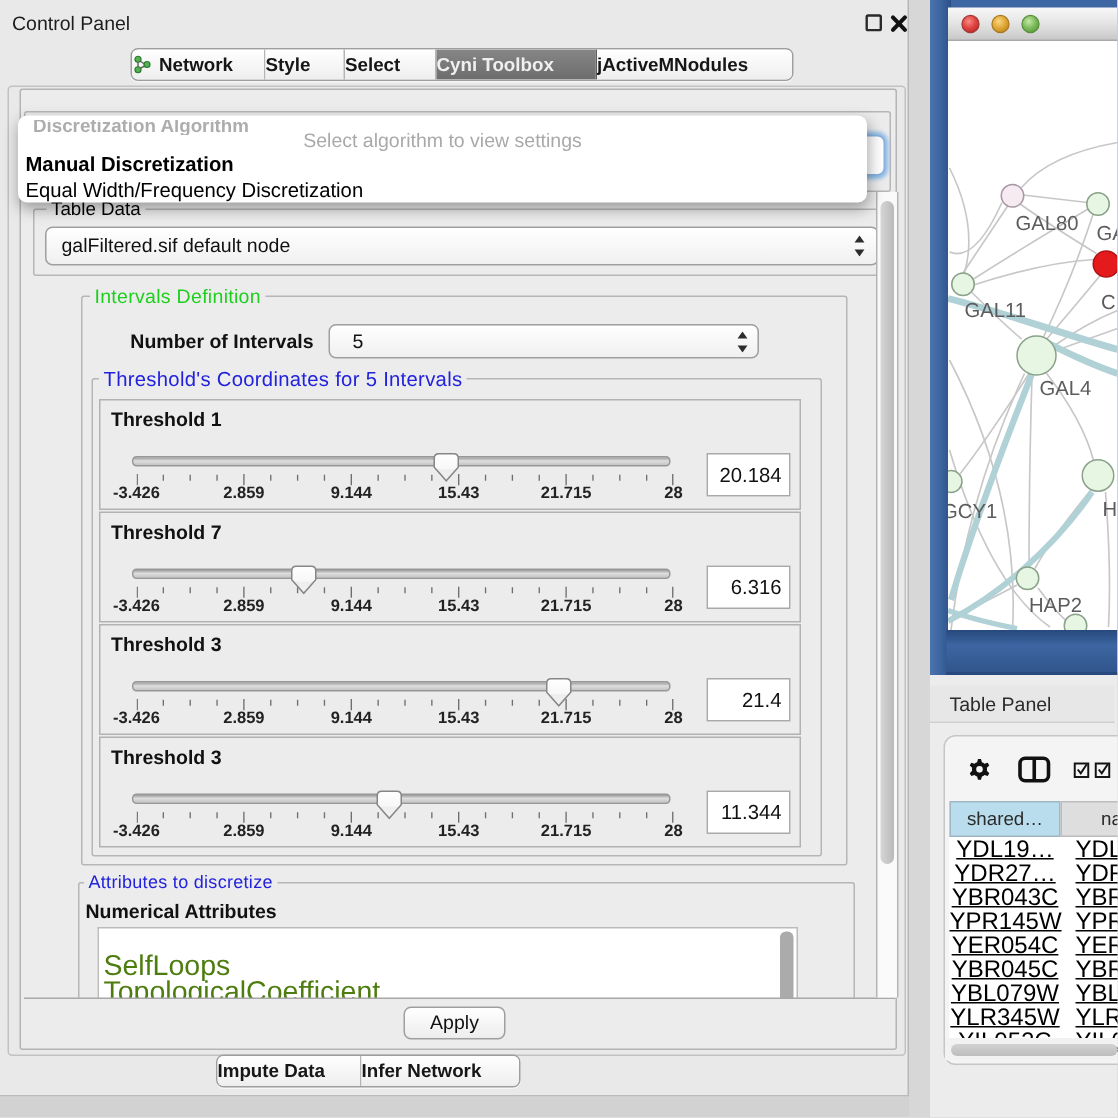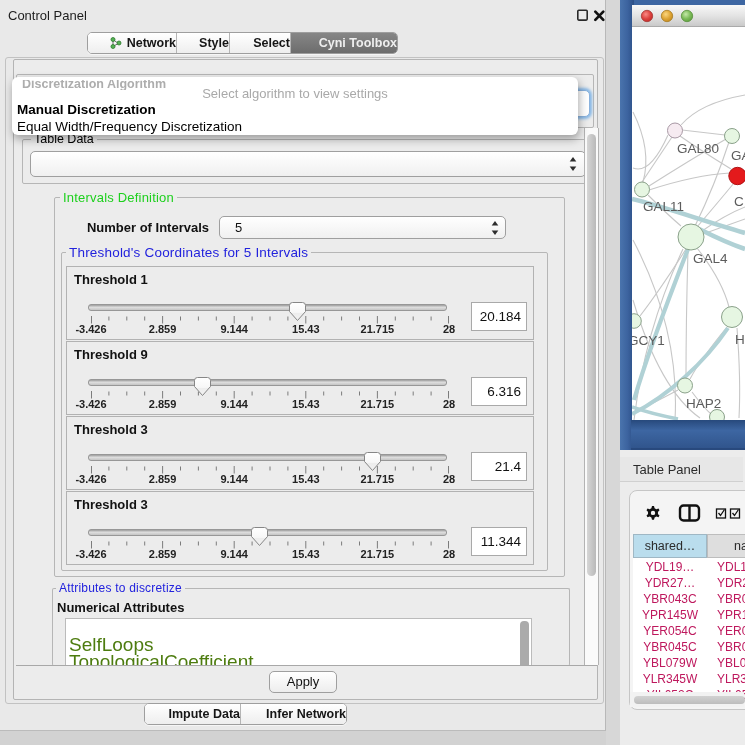--- a/index.html
+++ b/index.html
@@ -1,35 +1,35 @@
 <!DOCTYPE html>
 <html><head>
 <meta charset="utf-8">
 <style>
 html,body{margin:0;padding:0;}
 body{width:745px;height:745px;overflow:hidden;position:relative;background:#d2d2d2;
  font-family:"Liberation Sans", sans-serif;-webkit-font-smoothing:antialiased;}
 .abs{position:absolute;}
 .seg{position:absolute;display:flex;height:20px;background:#fdfdfd;border:1px solid #9e9e9e;border-radius:5px;overflow:hidden;
  box-shadow:0 1px 0 rgba(255,255,255,.6);}
-.seg .s{display:flex;align-items:center;justify-content:flex-end;font-size:12.5px;font-weight:bold;color:#161616;
+.seg .s{display:flex;align-items:center;justify-content:flex-start;font-size:12.5px;font-weight:bold;color:#161616;
  border-right:1px solid #b5b5b5;background:linear-gradient(#ffffff,#eeeeee);}
 .seg .s:last-child{border-right:none;}
 .seg .sel{background:linear-gradient(#868686,#6d6d6d);color:#efefef;border-right-color:#5f5f5f;}
 .gbox{position:absolute;border:1px solid #b6b6b6;border-radius:2px;}
 .gtitle{position:absolute;top:-8px;font-size:12.5px;background:#ececec;padding:0 3px;white-space:nowrap;}
 .tpanel{position:absolute;left:66px;width:466px;height:72px;background:#ececec;border:1px solid #b2b2b2;}
 .ttitle{position:absolute;left:7px;top:5px;font-size:13px;font-weight:bold;color:#111;}
 .track{position:absolute;left:21px;top:37px;width:357px;height:5px;border:1px solid #979797;border-radius:3px;
  background:linear-gradient(#9b9b9b,#dedede 45%,#c4c4c4);}
 .vbox{position:absolute;left:404px;top:35px;width:49px;height:27px;background:#fff;border:1px solid #a9a9a9;
  font-size:13.5px;color:#111;text-align:right;line-height:27px;padding-right:5px;}
 .tl{position:absolute;top:56px;width:70px;text-align:center;font-size:11px;font-weight:bold;color:#222;}
 .thumb{position:absolute;top:34px;width:19px;height:21px;}
-.row{height:16px;line-height:16px;font-size:12px;color:#be185d;white-space:nowrap;}
+.row{height:16px;line-height:16px;font-size:16px;color:#000000;white-space:nowrap;text-decoration:underline;}
 </style>
 </head>
 <body>
 
 <div class="abs" style="left:0;top:0;width:605px;height:730px;background:#e9e9e9;border-right:1px solid #b8b8b8;border-bottom:1px solid #bbb;"></div>
 <div class="abs" style="left:8px;top:8px;font-size:13px;color:#1d1d1d;">Control Panel</div>
 <svg class="abs" style="left:575px;top:8px;" width="32" height="15">
  <rect x="2.8" y="2.3" width="9.4" height="9.8" rx="1" fill="none" stroke="#2a2a2a" stroke-width="1.6"></rect>
  <path d="M20.3 3.6 L28.3 11.9 M28.3 3.6 L20.3 11.9" stroke="#111" stroke-width="2.7" stroke-linecap="round"></path>
 </svg>
@@ -38,33 +38,35 @@
  <div class="s" style="width:88px;">
   <svg width="14" height="14" viewBox="0 0 14 14" style="margin-right:4px;">
    <path d="M4 3.5 L4 10.5 M4.5 4 L9.5 7.5 M4.5 10 L9.5 7.5" stroke="#6a6a6a" stroke-width="1"></path>
    <circle cx="4" cy="3.5" r="2" fill="#55b055" stroke="#2c7a2c" stroke-width="0.8"></circle>
    <circle cx="4" cy="10.5" r="2" fill="#55b055" stroke="#2c7a2c" stroke-width="0.8"></circle>
    <circle cx="10" cy="7" r="2" fill="#55b055" stroke="#2c7a2c" stroke-width="0.8"></circle>
   </svg>Network</div>
  <div class="s" style="width:52px;">Style</div>
  <div class="s" style="width:60px;">Select</div>
  <div class="s sel" style="width:106px;">Cyni Toolbox</div>
+ <div class="s" style="width:130px;">jActiveMNodules</div>
 </div>
 
 <div class="abs" style="left:5px;top:57px;width:597px;height:645px;border:1px solid #c2c2c2;border-radius:3px;"></div>
 
 <div class="abs" style="left:13px;top:59px;width:583px;height:639px;background:#ececec;border:1px solid #b4b4b4;border-radius:2px;"></div>
 
 <div class="gbox" style="left:16px;top:74px;width:576px;height:52px;"></div>
 <div class="abs" style="left:28px;top:90px;width:560px;height:25px;background:#fff;border:1px solid #8ab2dd;border-radius:5px;box-shadow:0 0 3px 2px #86b7e6;"></div>
 
 <div class="gbox" style="left:22px;top:139px;width:570px;height:43px;">
  <span class="gtitle" style="left:8px;">Table Data</span>
 </div>
 <div class="abs" style="left:30px;top:151px;width:554px;height:24px;background:linear-gradient(#ffffff,#f0f0f0);border:1px solid #9f9f9f;border-radius:5px;">
+ <div class="abs" style="left:10px;top:0;line-height:24px;font-size:13px;color:#111;">galFiltered.sif default node</div>
  <svg class="abs" style="right:8px;top:5px;" width="8" height="14">
   <path d="M4 0 L7.3 4.6 L0.7 4.6 Z" fill="#2d2d2d"></path>
   <path d="M4 14 L7.3 9.4 L0.7 9.4 Z" fill="#2d2d2d"></path>
  </svg>
 </div>
 
 <div class="gbox" style="left:54px;top:197px;width:509px;height:378px;">
  <span class="gtitle" style="left:5px;color:#1dd01d;font-size:13px;letter-spacing:0.2px;">Intervals Definition</span>
 </div>
 <div class="abs" style="right:536px;top:220px;font-size:13px;font-weight:bold;color:#111;white-space:nowrap;">Number of Intervals</div>
@@ -99,21 +101,21 @@
           <stop offset="0.55" stop-color="#f7f7f7"></stop>
           <stop offset="0.6" stop-color="#ededed"></stop>
           <stop offset="1" stop-color="#f2f2f2"></stop>
   </linearGradient>
       </defs>
   <path d="M1.5 4.5 Q1.5 1.5 4.5 1.5 L14.5 1.5 Q17.5 1.5 17.5 4.5 L17.5 10.5 L9.5 19.5 L1.5 10.5 Z" fill="url(#thg266)" stroke="#868686" stroke-width="1"></path>
  </svg>
  <div class="vbox">20.184</div>
 </div>
 <div class="tpanel" style="top:341px;">
- <div class="ttitle">Threshold 9</div>
+ <div class="ttitle">Threshold 7</div>
  <div class="track"></div>
  <svg class="abs" style="left:23.5px;top:49px;" width="359" height="9" viewBox="0 0 359 9">
   <path d="M0.5 0V7.5 M17.9 0.5V4.5 M35.8 0.5V4.5 M53.7 0.5V4.5 M71.6 0V7.5 M89.5 0.5V4.5 M107.4 0.5V4.5 M125.3 0.5V4.5 M143.2 0V7.5 M161.1 0.5V4.5 M179.0 0.5V4.5 M196.9 0.5V4.5 M214.8 0V7.5 M232.7 0.5V4.5 M250.6 0.5V4.5 M268.5 0.5V4.5 M286.4 0V7.5 M304.3 0.5V4.5 M322.2 0.5V4.5 M340.1 0.5V4.5 M357.5 0V7.5" stroke="#6f6f6f" stroke-width="0.9"></path>
  </svg>
  <div class="tl" style="left:-11px;">-3.426</div>
     <div class="tl" style="left:60.599999999999994px;">2.859</div>
     <div class="tl" style="left:132.2px;">9.144</div>
     <div class="tl" style="left:203.8px;">15.43</div>
     <div class="tl" style="left:275.4px;">21.715</div>
     <div class="tl" style="left:347px;">28</div>

